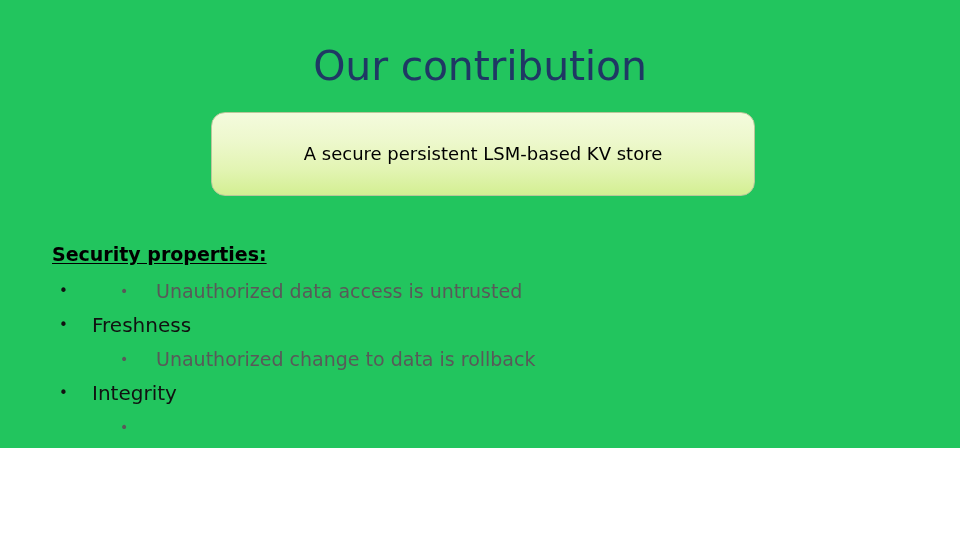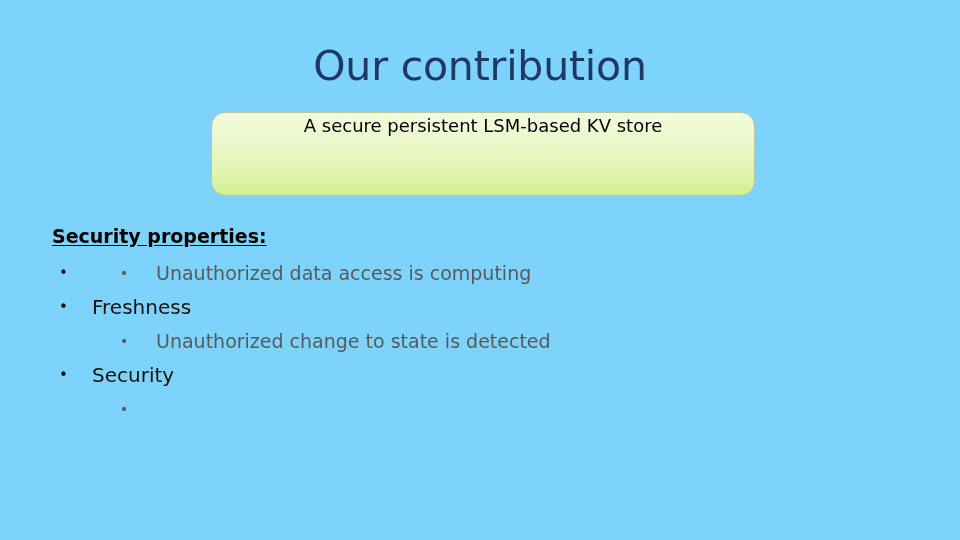--- a/index.html
+++ b/index.html
@@ -6,22 +6,22 @@
     margin: 0;
     padding: 0;
     background: #ffffff;
   }
   body {
     font-family: "Liberation Sans", sans-serif;
   }
   #slide {
     position: relative;
     width: 960px;
-    height: 540px;
-    background: #7dd3fc;
+    height: 448px;
+    background: #22c55e;
     overflow: hidden;
   }
 
   
   #slide-title {
     position: absolute;
     left: 0;
     top: 40px;
     width: 960px;
     text-align: center;
@@ -41,20 +41,21 @@
     top: 112px;
     width: 544px;
     height: 84px;
     box-sizing: border-box;
     border: 1px solid #b9c79a;
     border-radius: 14px;
     background: linear-gradient(to bottom, #f4fbdd 0%, #edf8cc 35%, #e2f4b2 70%, #d3ef92 100%);
     display: flex;
     flex-direction: column;
     align-items: center;
+    justify-content: center;
   }
   .callout-line {
     font-family: "DejaVu Sans", sans-serif;
     font-size: 18px;
     font-weight: 400;
     color: #000000;
     line-height: 26px;
     text-align: center;
     white-space: nowrap;
   }
@@ -67,21 +68,21 @@
     width: 860px;
   }
   #security-heading {
     font-family: "DejaVu Sans", sans-serif;
     font-size: 19px;
     font-weight: bold;
     color: #000000;
     text-decoration: underline;
     text-underline-offset: 2px;
     line-height: 28px;
-    margin: 0 0 6px 0;
+    margin: 18px 0 6px 0;
     white-space: nowrap;
   }
 
   .prop-group { margin: 0; }
 
   .level1 {
     position: relative;
     font-family: "DejaVu Sans", sans-serif;
     font-size: 20px;
     font-weight: 400;
@@ -132,39 +133,39 @@
   <div id="body-block">
 
     <div id="security-heading">Security properties:</div>
 
     <div class="prop-group">
       <div class="level1">
         <span class="bullet-mark">•</span>
       </div>
       <div class="level2">
         <span class="bullet-mark">•</span>
-        <span>Unauthorized data access is computing</span>
+        <span>Unauthorized data access is untrusted</span>
       </div>
     </div>
 
     <div class="prop-group">
       <div class="level1">
         <span class="bullet-mark">•</span>
         <span>Freshness</span>
       </div>
       <div class="level2">
         <span class="bullet-mark">•</span>
-        <span>Unauthorized change to state is detected</span>
+        <span>Unauthorized change to data is rollback</span>
       </div>
     </div>
 
     <div class="prop-group">
       <div class="level1">
         <span class="bullet-mark">•</span>
-        <span>Security</span>
+        <span>Integrity</span>
       </div>
       <div class="level2">
         <span class="bullet-mark">•</span>
       </div>
     </div>
 
   </div>
 </div>
 
 </body></html>

